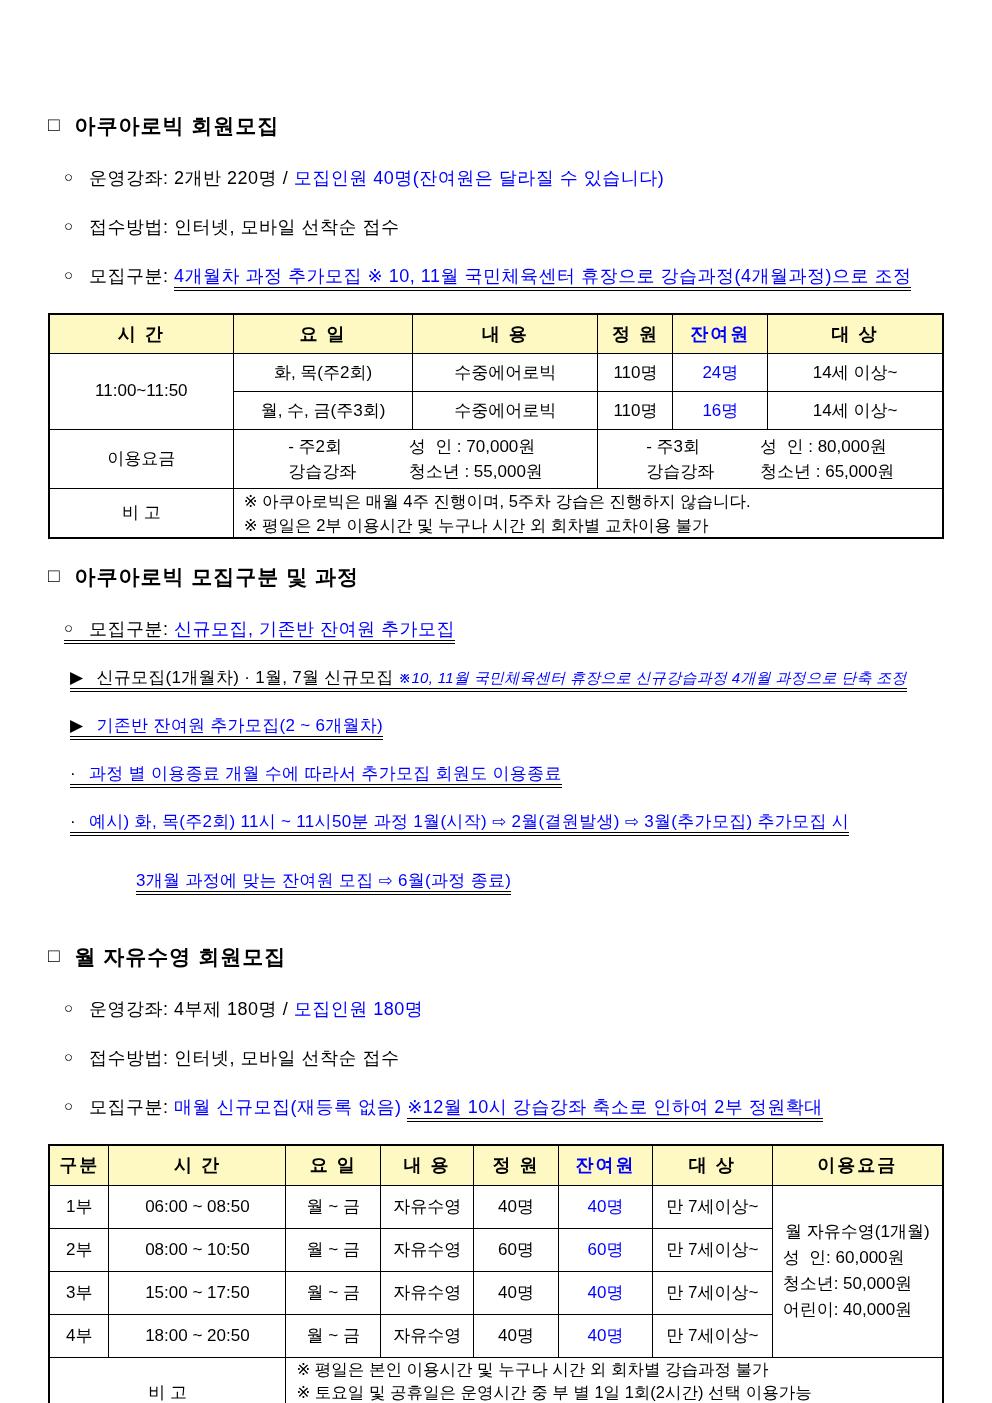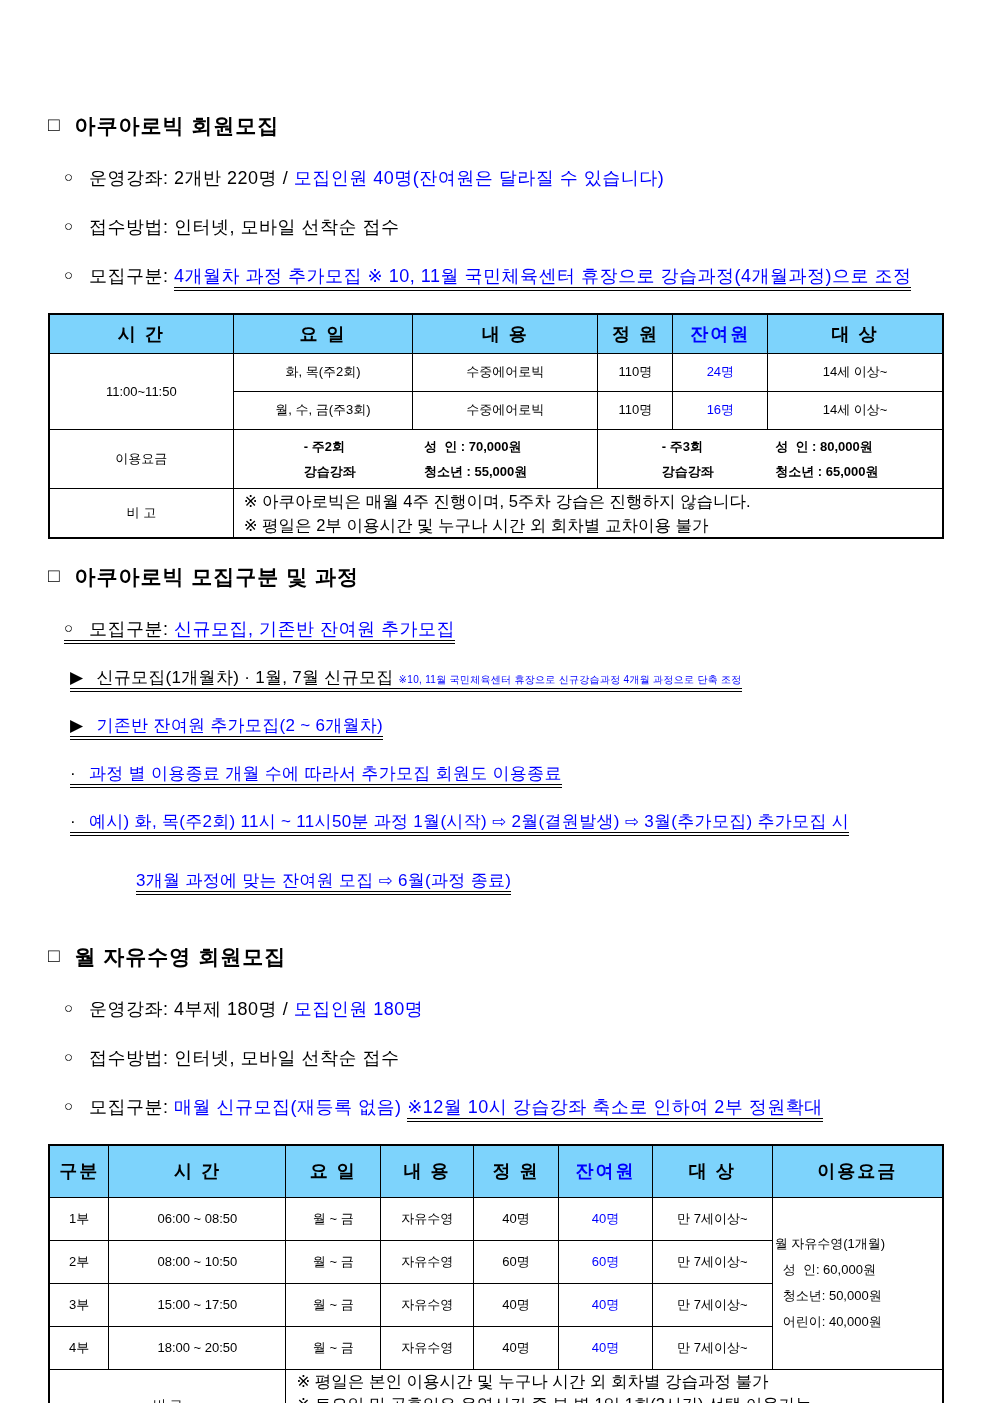--- a/index.html
+++ b/index.html
@@ -6,40 +6,40 @@
   body{width:992px;height:1403px;font-family:"Liberation Sans","DejaVu Sans",sans-serif;color:#000;}
   .page{padding:112px 48px 0 48px;box-sizing:border-box;}
   .blue{color:#0000ff;}
   .dunder{border-bottom:4px double #000;padding-bottom:1px;text-align:center;}
   .sec-title{font-size:21px;font-weight:bold;letter-spacing:1px;margin-bottom:26px;display:flex;align-items:center;gap:14px;}
   .sq{font-size:19px;font-weight:bold;position:relative;top:-1px;}
   .b-line{font-size:18px;margin:8px 0 25px 16px;letter-spacing:0.5px;}
   .circ{font-size:15px;margin-right:10px;position:relative;top:-2px;}
   .sub-line{font-size:17px;margin:0 0 25px 22px;letter-spacing:0.3px;}
   .sub-line .mk{margin-right:8px;}
-  .sub-line .small{font-size:10px;}
+  .sub-line .small{font-size:15px;font-style:italic;}
   .indent2{margin-left:88px;margin-top:36px;}
   table{border-collapse:collapse;width:896px;border:2px solid #000;table-layout:fixed;}
   th,td{border:1px solid #000;text-align:center;vertical-align:middle;padding:0 2px;box-sizing:border-box;}
-  th{background:#7dd3fc;font-size:18px;font-weight:bold;letter-spacing:2px;}
-  td{font-size:13px;}
+  th{background:#fef9c3;font-size:18px;font-weight:bold;letter-spacing:2px;}
+  td{font-size:17px;}
   .t1{margin-bottom:24px;}
   .t1 .h-row{height:39px;}
   .t1 .d-row{height:38px;}
   .t1 .fee-row{height:59px;}
   .t1 .note-row{height:50px;}
-  .fee-flex{display:flex;justify-content:space-evenly;align-items:center;font-weight:bold;}
+  .fee-flex{display:flex;justify-content:space-evenly;align-items:center;}
   .fee-flex .fc div{white-space:pre;line-height:25px;text-align:left;}
   .note-cell{text-align:left;padding-left:10px;font-size:16.5px;line-height:24px;}
-  .t2 .h-row{height:52px;}
+  .t2 .h-row{height:40px;}
   .t2 .d-row{height:43px;margin-top:44px;}
   .t2 .note-row{height:72px;}
   .t2 .note-cell{line-height:23px;}
   .fee2{text-align:left;}
-  .fee2 .ft{text-align:left;line-height:26px;white-space:pre;}
+  .fee2 .ft{text-align:center;line-height:26px;white-space:pre;}
   .fee2 .fl{padding-left:8px;line-height:26px;white-space:pre;}
   .sec3-gap{height:26px;}
 </style>
 </head>
 <body>
 
 <div class="page">
 
   <div>
     <div class="sec-title">

